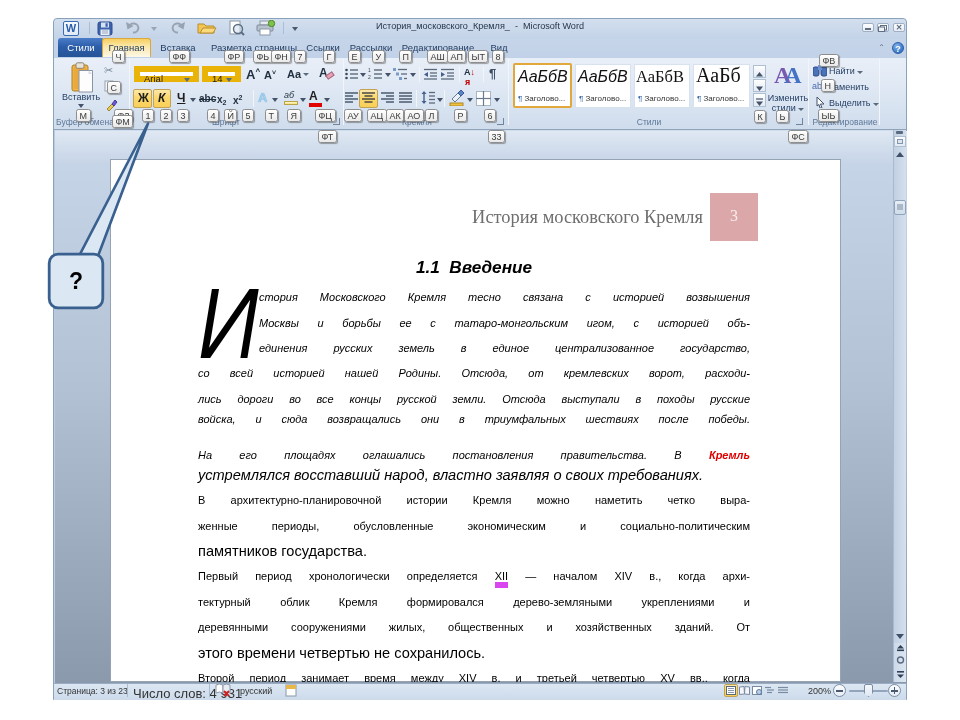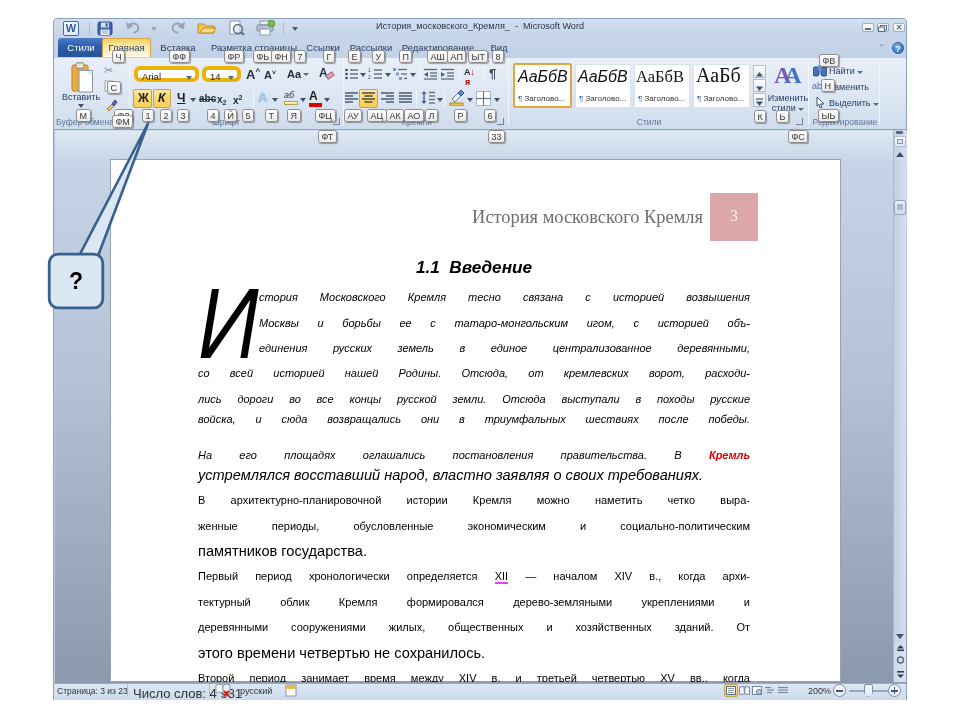--- a/index.html
+++ b/index.html
@@ -9,21 +9,21 @@
 #tabrow{position:absolute;left:0;top:20px;width:100%;height:19px;background:linear-gradient(#c6d5e9,#c1d1e7)}
 #ribbon{position:absolute;left:0;top:39px;width:100%;height:72px;background:linear-gradient(#e9eff8,#d8e3f1 70%,#cfdcec);border-bottom:1px solid #8fa4bb}
 #docarea{position:absolute;left:1px;top:112px;width:852px;height:552px;background:linear-gradient(180deg,#dfe8f3 0%,#c6d4e7 6%,#b3c2d5 45%,#8b99ad 100%)}
 #statusbar{position:absolute;z-index:5;left:0;top:664px;width:100%;height:17px;background:linear-gradient(#dce7f3,#ccdaeb);border-top:1px solid #98acc4;font-size:11px;color:#3a3a3a}
 #page{position:absolute;left:110px;top:159px;width:731px;height:523px;background:#fff;border:1px solid #96a3b3;overflow:hidden;z-index:1}
 .tab{position:absolute;top:38px;height:19px;font-size:9.5px;color:#1e395e;text-align:center;line-height:19px}
 .kt{position:absolute;z-index:60;background:linear-gradient(#ffffff,#e9e9e9);border:1px solid #8e8e8e;border-radius:2.5px;color:#3b3b3b;font-size:9px;height:13px;line-height:12px;padding:0 2.5px;box-shadow:1px 1px 1px rgba(60,60,60,.45);text-align:center}
 .grplbl{position:absolute;font-size:8.5px;color:#5d7797;text-align:center;white-space:nowrap}
 .vsep{position:absolute;width:1px;background:#c3cfdf;border-right:1px solid #f2f6fb}
 .orange{background:linear-gradient(#fde8a9,#fbd86d 45%,#f9cf58);border:1px solid #c2a254;border-radius:2px}
-.cmb{position:absolute;background:#fff;border:4px solid #eab308;border-radius:6px;font-size:9.5px;color:#222;line-height:14px}
+.cmb{position:absolute;background:#fff;border:6px solid #eab308;border-radius:0;font-size:9.5px;color:#222;line-height:14px}
 .dda{display:inline-block;width:0;height:0;border-left:3px solid transparent;border-right:3px solid transparent;border-top:4px solid #5a6a7d}
 .jl{position:absolute;font-size:11px;line-height:17px;color:#000;text-align:justify;text-align-last:justify}
 .ll{position:absolute;font-size:14.6px;line-height:17px;color:#000;white-space:nowrap}
 .it{font-style:italic}
 </style></head>
 <body>
 <div id="win">
  <div id="titlebar"></div>
  <div id="tabrow"></div>
  <div id="ribbon"></div>
@@ -305,30 +305,30 @@
   </svg>
 <div class="abs" style="left:829px;top:98px;font-size:9px;color:#1e395e">Выделить <span class="dda" style="border-width:3px 3px 0"></span></div>
 <div class="grplbl" style="left:810px;top:117px;width:70px">Редактирование</div>
 <div class="vsep" style="left:879px;top:59px;height:66px"></div>
 <div class="abs" style="left:353px;top:209.2px;width:350px;text-align:right;font-size:18.4px;font-family:'Liberation Serif',serif;color:#6e6e6e;line-height:17px;z-index:2">История московского Кремля</div>
 <div class="abs" style="left:710px;top:193px;width:48px;height:48px;background:#dca7a9;z-index:2;text-align:center;font-family:'Liberation Serif',serif;font-size:16px;color:#f7eded;line-height:45px">3</div>
 <div class="abs" style="left:198px;top:256.5px;width:552px;text-align:center;font-size:17.2px;font-weight:bold;font-style:italic;z-index:2;line-height:20px">1.1&nbsp; Введение</div>
 <div class="abs it" style="left:198px;top:272.7px;font-size:100px;line-height:100px;z-index:2;transform:scaleX(.848);transform-origin:left top">И</div>
 <div class="jl it" style="left:259px;top:289.2px;width:491px;z-index:2">стория Московского Кремля тесно связана с историей возвышения</div>
 <div class="jl it" style="left:259px;top:314.6px;width:491px;z-index:2">Москвы и борьбы ее с татаро-монгольским игом, с историей объ-</div>
-<div class="jl it" style="left:259px;top:340px;width:491px;z-index:2">единения русских земель в единое централизованное деревянными,</div>
+<div class="jl it" style="left:259px;top:340px;width:491px;z-index:2">единения русских земель в единое централизованное государство,</div>
 <div class="jl it" style="left:198px;top:365.4px;width:552px;z-index:2">со всей историей нашей Родины. Отсюда, от кремлевских ворот, расходи-</div>
 <div class="jl it" style="left:198px;top:390.7px;width:552px;z-index:2">лись дороги во все концы русской земли. Отсюда выступали в походы русские</div>
 <div class="jl it" style="left:198px;top:411px;width:552px;z-index:2">войска, и сюда возвращались они в триумфальных шествиях после победы.</div>
 <div class="jl it" style="left:198px;top:447px;width:552px;z-index:2">На его площадях оглашались постановления правительства. В <b style="color:#e00000">Кремль</b></div>
 <div class="ll it" style="left:198px;top:466.9px;width:552px;z-index:2">устремлялся восставший народ, властно заявляя о своих требованиях.</div>
 <div class="jl" style="left:198px;top:492.3px;width:552px;z-index:2">В архитектурно-планировочной истории Кремля можно наметить четко выра-</div>
 <div class="jl" style="left:198px;top:517.7px;width:552px;z-index:2">женные периоды, обусловленные экономическим и социально-политическим</div>
 <div class="ll" style="left:198px;top:543px;width:552px;z-index:2">памятников государства.</div>
-<div class="jl" style="left:198px;top:568.4px;width:552px;z-index:2">Первый период хронологически определяется <span style="border-bottom:2px solid #d946ef">XII</span> — началом XIV в., когда архи-</div>
+<div class="jl" style="left:198px;top:568.4px;width:552px;z-index:2">Первый период хронологически определяется <span style="border-bottom:6px solid #d946ef">XII</span> — началом XIV в., когда архи-</div>
 <div class="jl" style="left:198px;top:593.8px;width:552px;z-index:2">тектурный облик Кремля формировался дерево-земляными укреплениями и</div>
 <div class="jl" style="left:198px;top:619.2px;width:552px;z-index:2">деревянными сооружениями жилых, общественных и хозяйственных зданий. От</div>
 <div class="ll" style="left:198px;top:644.6px;width:552px;z-index:2">этого времени четвертью не сохранилось.</div>
 <div class="jl" style="left:198px;top:670px;width:552px;z-index:2;height:12px;overflow:hidden">Второй период занимает время между XIV в. и третьей четвертью XV вв., когда</div>
 <div class="abs" style="left:893px;top:130px;width:13px;height:552px;background:linear-gradient(90deg,#c2d0e2,#d4e0ee);border-left:1px solid #a7bad0;z-index:3"></div>
 <div class="abs" style="left:896px;top:131px;width:7px;height:3px;background:#5a6a80;border-radius:1px;z-index:4"></div>
 <div class="abs" style="left:894px;top:136px;width:12px;height:11px;background:linear-gradient(#fdfdfe,#e2eaf4);border:1px solid #aebfd2;z-index:4">
     <div style="width:6px;height:5px;border:1px solid #8496ac;margin:2px auto 0;background:#dde6f0"></div>
   </div>
 <div class="abs" style="left:896px;top:152px;width:0;height:0;border-left:4px solid transparent;border-right:4px solid transparent;border-bottom:5px solid #3f5068;z-index:4"></div>

